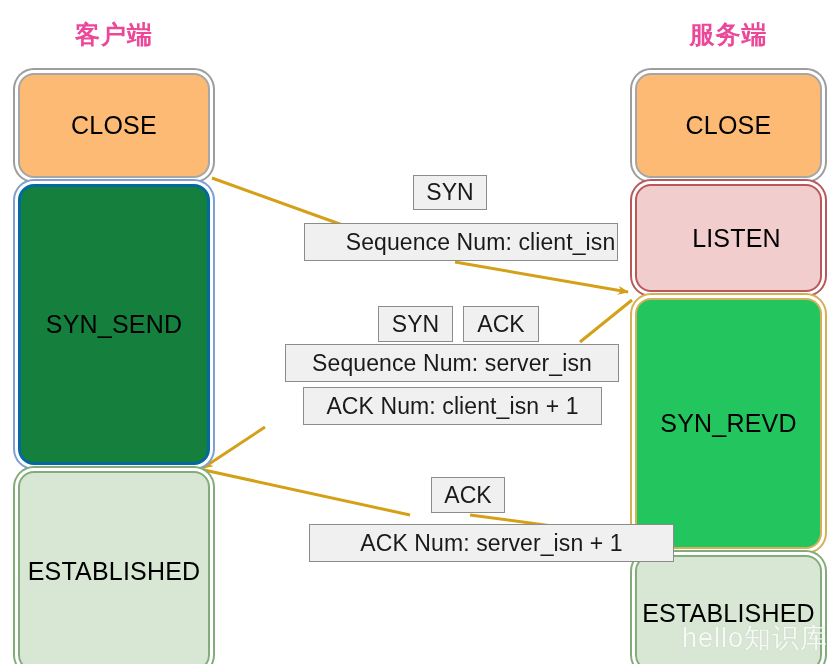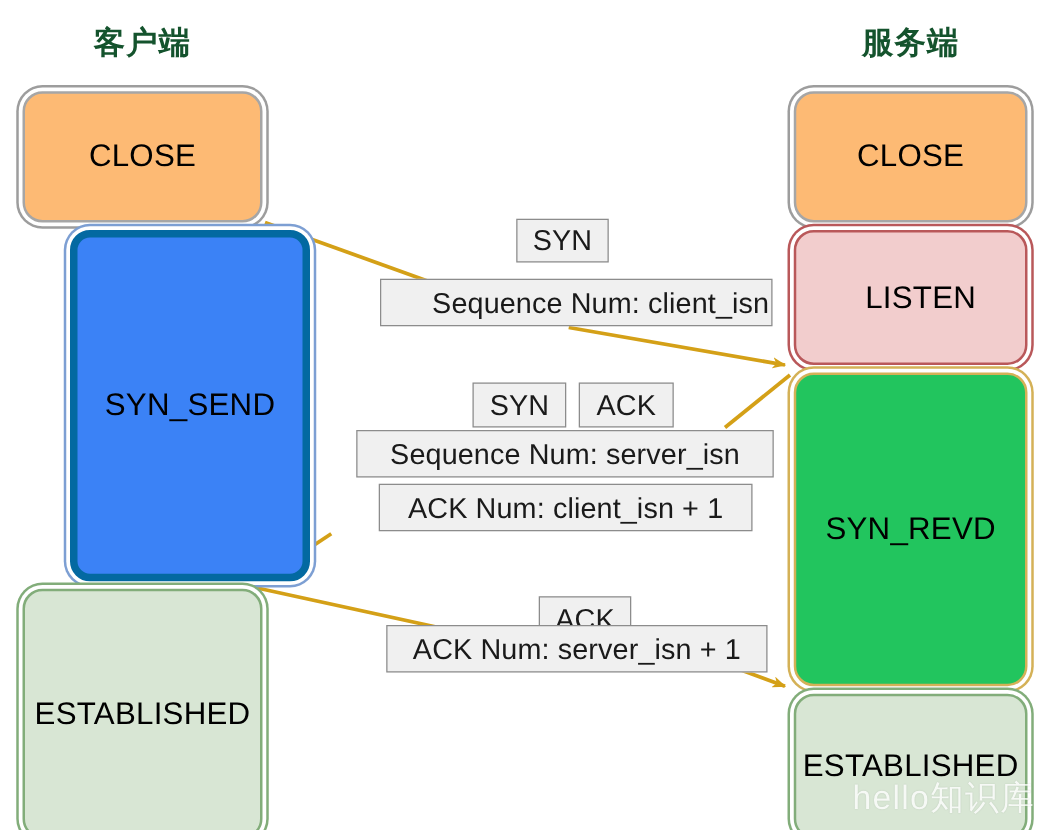--- a/index.html
+++ b/index.html
@@ -17,21 +17,21 @@
     height: 664px;
     background: #ffffff;
     overflow: hidden;
   }
 
   
   .col-title {
     position: absolute;
     font-size: 25px;
     font-weight: 700;
-    color: #14532d;
+    color: #ec4899;
     letter-spacing: 1px;
     text-align: center;
     white-space: nowrap;
     line-height: 1;
   }
   #title-client { left: 18px;  top: 22px; width: 192px; }
   #title-server { left: 635px; top: 22px; width: 187px; }
 
   
   .state-box {
@@ -48,24 +48,23 @@
     white-space: nowrap;
     z-index: 3;
   }
   
   .state-box.close {
     background: #fdba74;
     border: 2px solid #a6a6a6;
     box-shadow: 0 0 0 3px #ffffff, 0 0 0 5px #9d9d9d;
   }
   .state-box.blue {
-    background: #3b82f6;
-    border: 6px solid #0369a1;
+    background: #15803d;
+    border: 3px solid #0369a1;
     box-shadow: 0 0 0 3px #ffffff, 0 0 0 5px #7d9fd3;
-    margin-left: 38px;
   }
   .state-box.red {
     background: #f2cdcd;
     border: 2px solid #b9585a;
     box-shadow: 0 0 0 3px #ffffff, 0 0 0 5px #b9585a;
   }
   .state-box.yellow {
     background: #22c55e;
     border: 2px solid #d4b157;
     box-shadow: 0 0 0 3px #ffffff, 0 0 0 5px #d4b157;
@@ -107,21 +106,21 @@
   
   #lbl-syn1      { left: 378px; top: 175px; width: 74px;  height: 35px; }
   #lbl-seq1      { left: 269px; top: 223px; width: 314px; height: 38px; padding-left: 39px; }
   
   #lbl-syn2      { left: 343px; top: 306px; width: 75px;  height: 36px; }
   #lbl-ack2      { left: 428px; top: 306px; width: 76px;  height: 36px; }
   #lbl-seq2      { left: 250px; top: 344px; width: 334px; height: 38px; }
   #lbl-acknum2   { left: 268px; top: 387px; width: 299px; height: 38px; }
   
   #lbl-ack3      { left: 396px; top: 477px; width: 74px;  height: 36px; }
-  #lbl-acknum3   { left: 274px; top: 500px; width: 305px; height: 38px; text-align: center; }
+  #lbl-acknum3   { left: 274px; top: 524px; width: 365px; height: 38px; text-align: center; }
 
   
   #arrows {
     position: absolute;
     left: 0;
     top: 0;
     width: 840px;
     height: 664px;
     z-index: 2;
     pointer-events: none;

